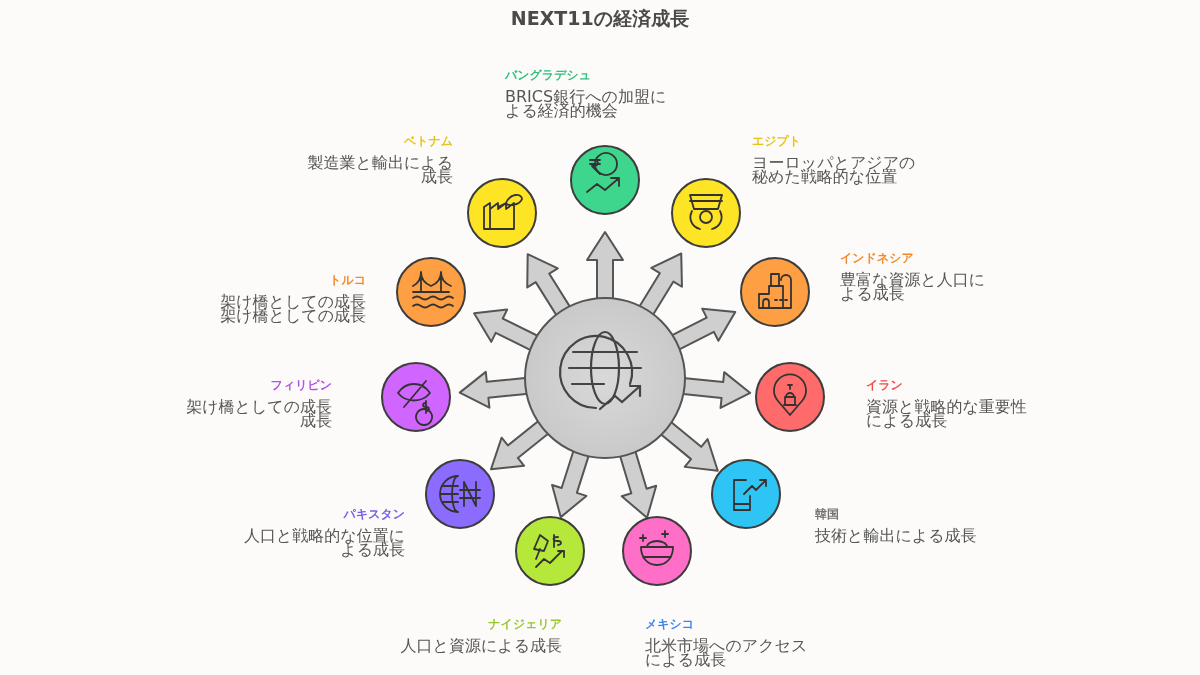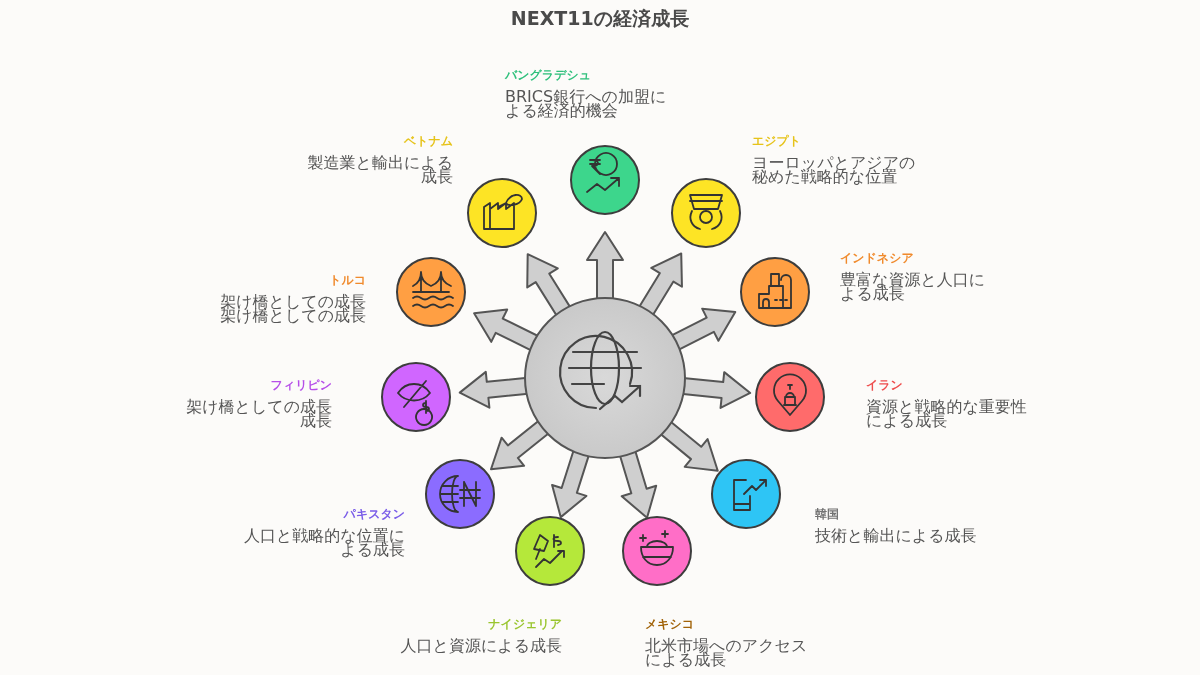--- a/index.html
+++ b/index.html
@@ -128,21 +128,21 @@
         <div>による成長</div>
       </div>
     </div>
     <div class="label left" style="left: 815px; top: 506px;">
       <div class="name" style="color: #737373;">韓国</div>
       <div class="desc">
         <div>技術と輸出による成長</div>
       </div>
     </div>
     <div class="label left" style="left: 645px; top: 616px;">
-      <div class="name" style="color: #a16207;">メキシコ</div>
+      <div class="name" style="color: #3b82f6;">メキシコ</div>
       <div class="desc">
         <div>北米市場へのアクセス</div>
         <div>による成長</div>
       </div>
     </div>
     <div class="label right" style="left: 362px; top: 616px;">
       <div class="name" style="color: rgb(154, 197, 47);">ナイジェリア</div>
       <div class="desc">
         <div>人口と資源による成長</div>
       </div>

